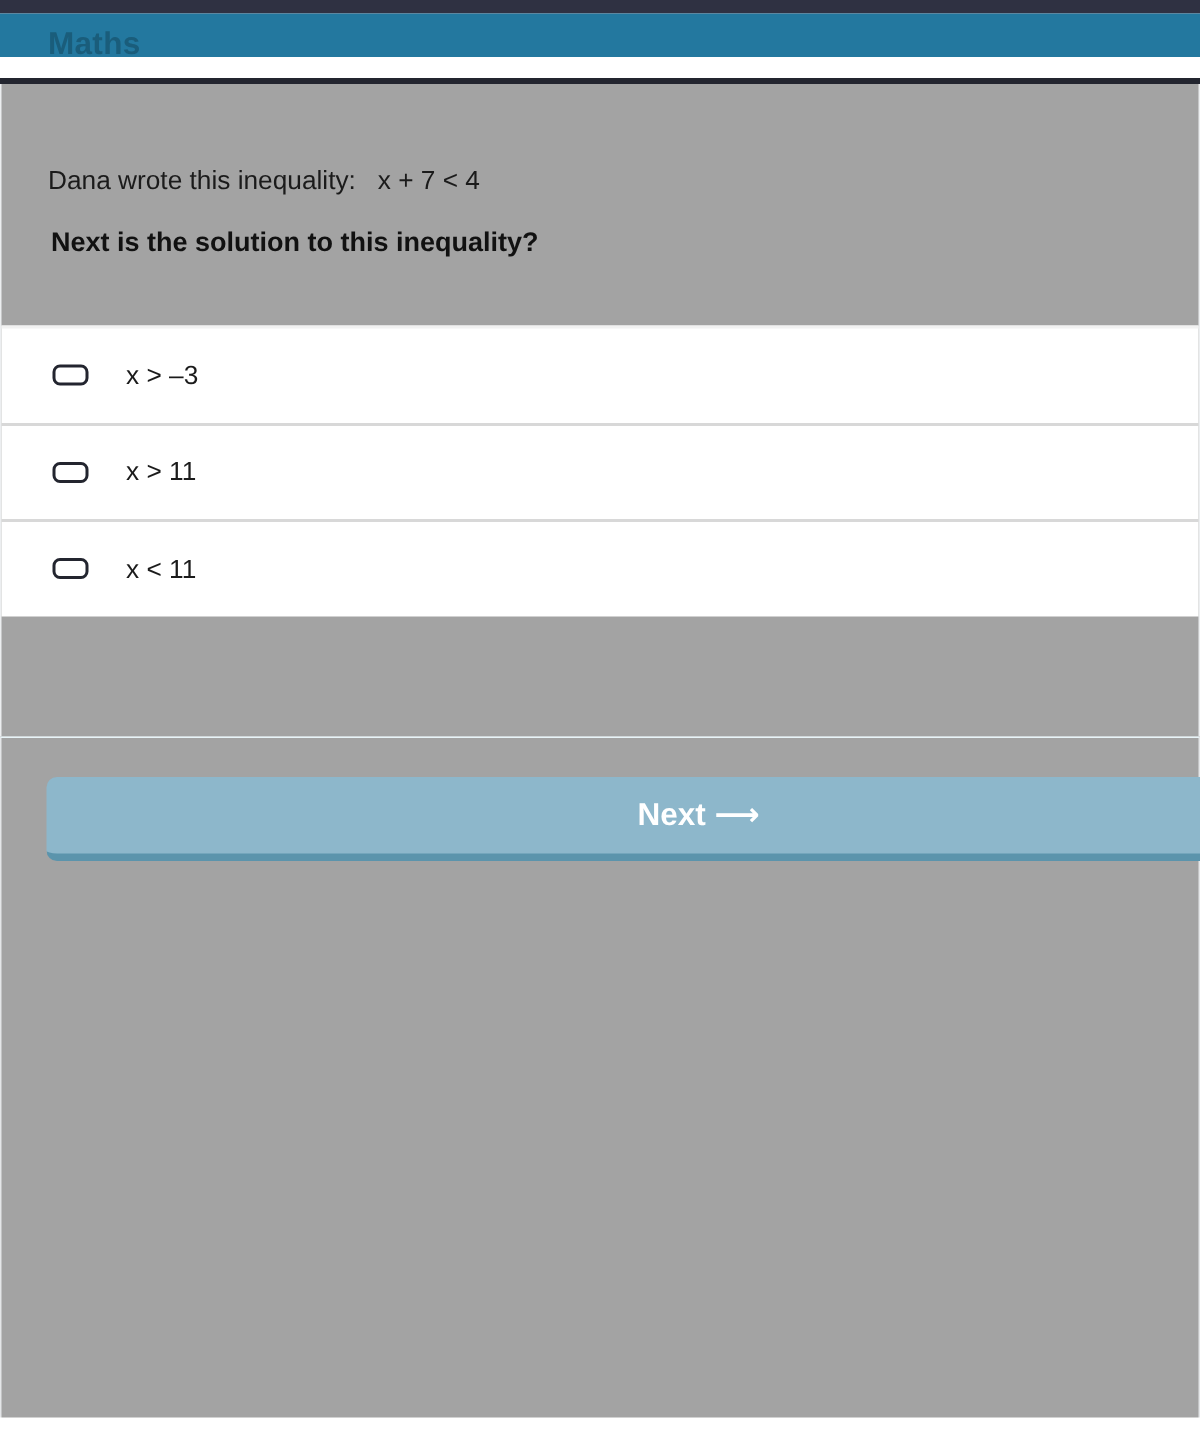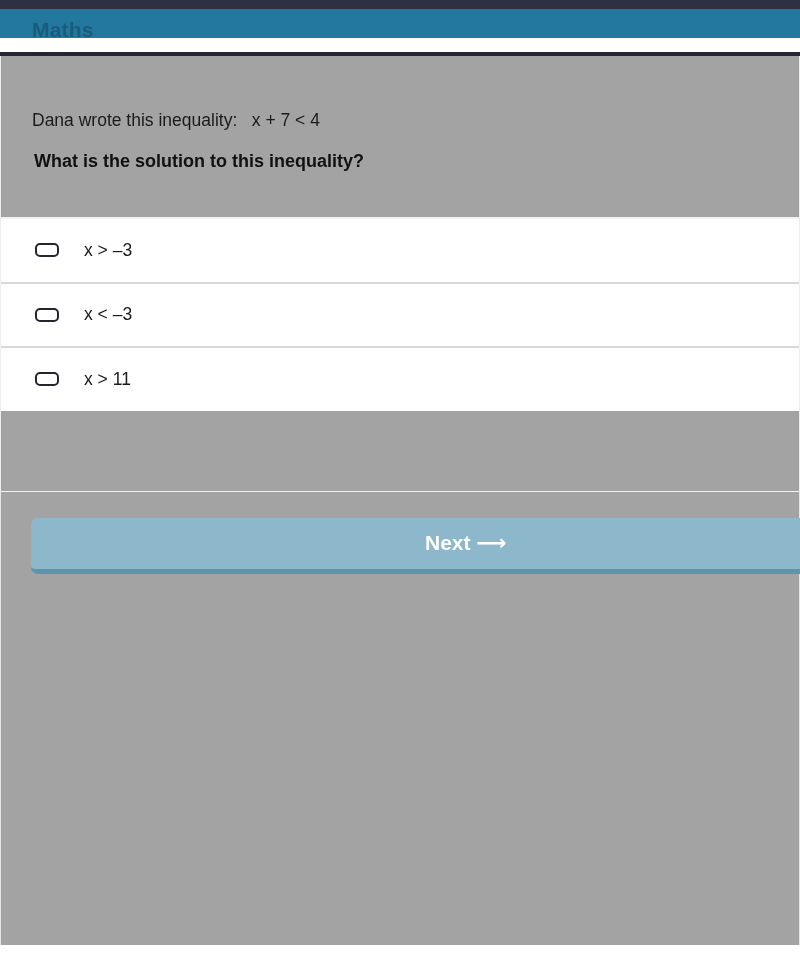--- a/index.html
+++ b/index.html
@@ -181,46 +181,46 @@
 
 <div class="header-bar">
   <div class="header-title">Maths</div>
 </div>
 <div class="header-underline"></div>
 
 <div class="question-card">
 
   <div class="question-block">
     <div class="stem-line">Dana wrote this inequality:   x + 7 &lt; 4</div>
-    <div class="prompt-line">What is the solution to this inequality?</div>
+    <div class="prompt-line">Next is the solution to this inequality?</div>
   </div>
 
   <div class="options">
 
     <div class="option-row">
       <div class="inner">
         <span class="checkbox"></span>
         <span class="option-label">x &gt; –3</span>
       </div>
     </div>
 
-    <div class="option-row">
-      <div class="inner">
-        <span class="checkbox"></span>
-        <span class="option-label">x &lt; –3</span>
-      </div>
-    </div>
 
     <div class="option-row">
       <div class="inner">
         <span class="checkbox"></span>
         <span class="option-label">x &gt; 11</span>
       </div>
     </div>
 
+    <div class="option-row">
+      <div class="inner">
+        <span class="checkbox"></span>
+        <span class="option-label">x &lt; 11</span>
+      </div>
+    </div>
 
   </div>
 </div>
 
 <div class="footer-panel">
   <div class="next-button">
     <span class="next-button-label">Next ⟶</span>
   </div>
 </div>
 

